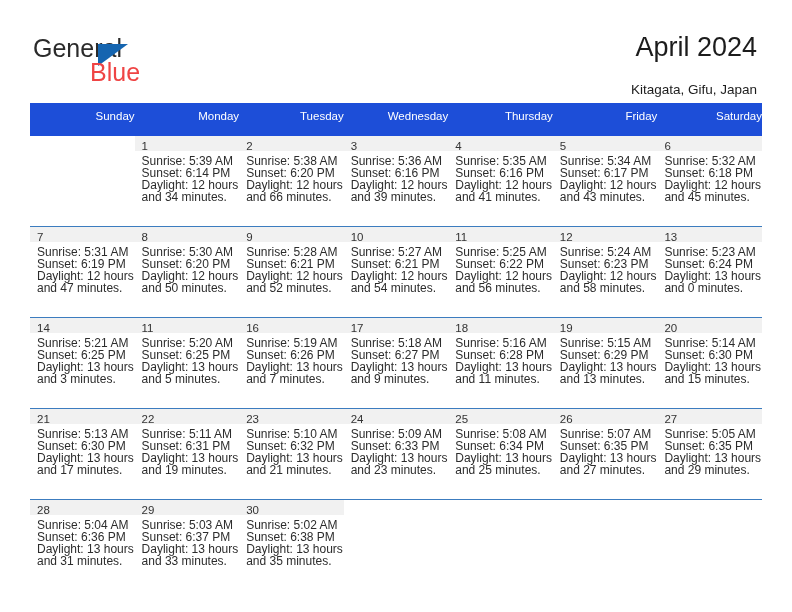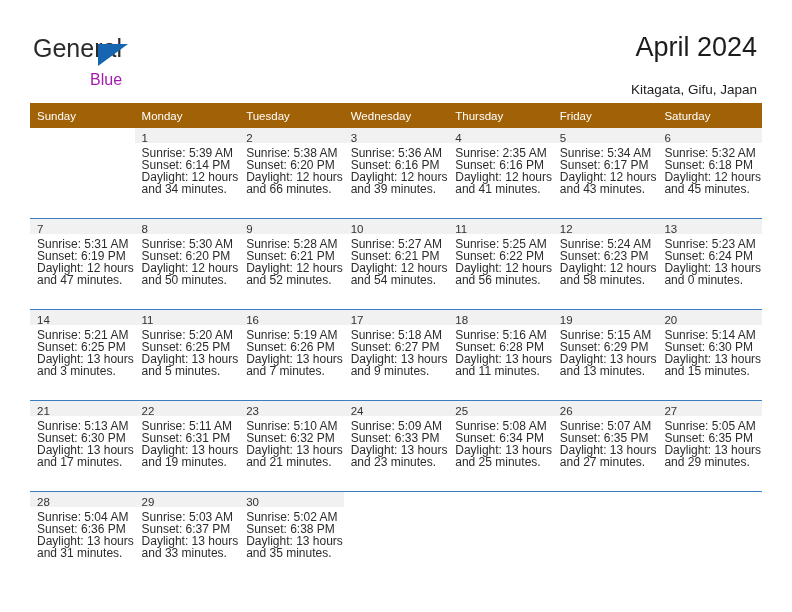--- a/index.html
+++ b/index.html
@@ -50,23 +50,23 @@
     left: 65px;
     top: 10px;
     width: 0;
     height: 0;
     border-left: 30px solid #1565b0;
     border-bottom: 22px solid transparent;
   }
   .logo-blue {
     position: absolute;
     left: 57px;
-    top: 37px;
-    font-size: 16px;
-    color: #a21caf;
+    top: 24px;
+    font-size: 25px;
+    color: #ef4444;
     font-family: "Liberation Sans", sans-serif;
   }
   .title-block {
     position: absolute;
     right: 35px;
     top: 30px;
     text-align: right;
   }
   .cal-title {
     font-size: 27px;
@@ -87,26 +87,26 @@
   
   .calendar {
     position: absolute;
     left: 30px;
     top: 103px;
     width: 732px;
     border-collapse: collapse;
     table-layout: fixed;
   }
   .calendar th {
-    background: #a16207;
+    background: #1d4ed8;
     color: #ffffff;
     font-size: 11.5px;
     font-weight: normal;
-    text-align: left;
-    padding: 6px 0 6px 7px;
+    text-align: right;
+    padding: 6px 0 14px 7px;
     height: 13px;
     font-family: "Liberation Sans", sans-serif;
   }
   .calendar col { width: 104.57px; }
 
   .week-row > td {
     vertical-align: top;
     padding: 0;
     border-top: 1px solid #3c7cbf;
   }
@@ -224,21 +224,21 @@
                 <div>Sunset: 6:16 PM</div>
                 <div>Daylight: 12 hours</div>
                 <div>and 39 minutes.</div>
               </div>
             </div>
           </td>
         <td>
             <div class="daycell">
               <div class="daynum">4</div>
               <div class="details">
-                <div>Sunrise: 2:35 AM</div>
+                <div>Sunrise: 5:35 AM</div>
                 <div>Sunset: 6:16 PM</div>
                 <div>Daylight: 12 hours</div>
                 <div>and 41 minutes.</div>
               </div>
             </div>
           </td>
         <td>
             <div class="daycell">
               <div class="daynum">5</div>
               <div class="details">

